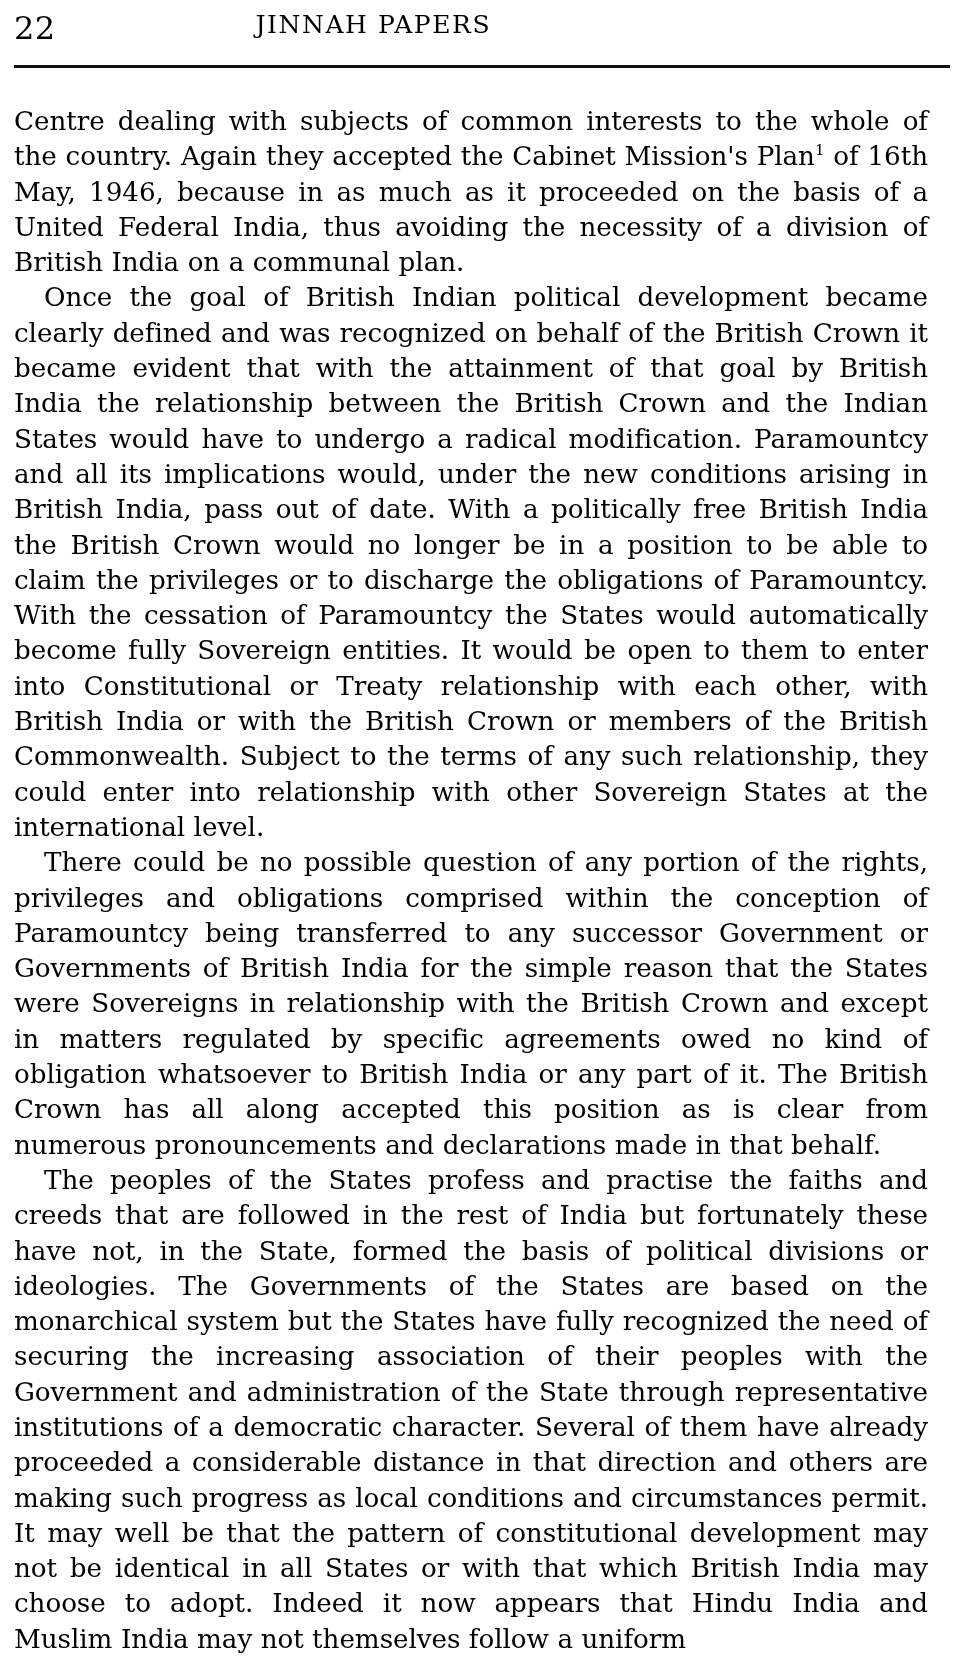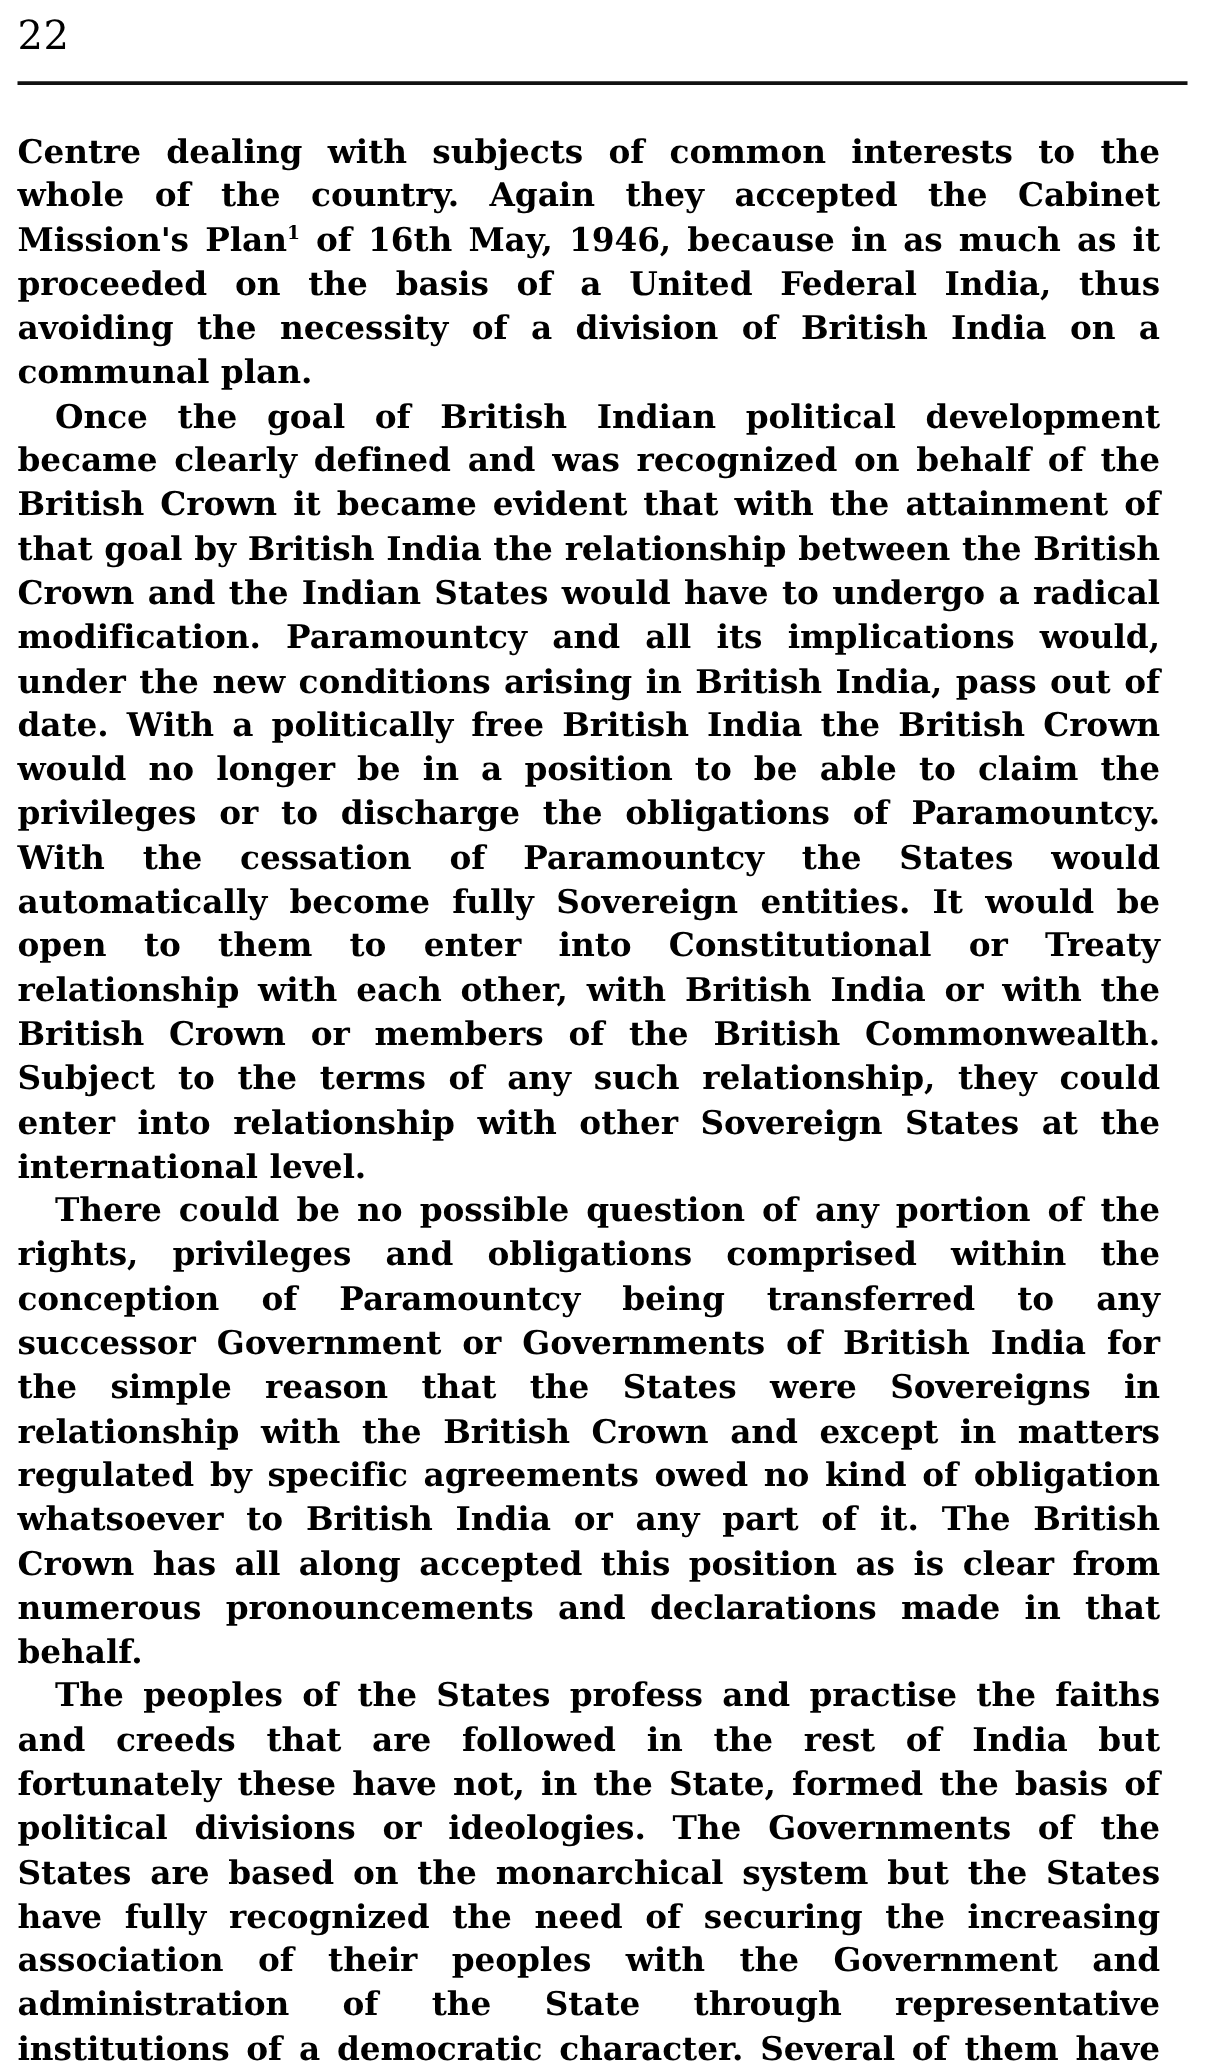--- a/index.html
+++ b/index.html
@@ -56,41 +56,41 @@
   }
   p.para {
     margin: 0;
     font-size: 26.2px;
     line-height: 35.3px;
     text-align: justify;
     text-justify: inter-word;
     hyphens: manual;
     letter-spacing: -0.05px;
     word-spacing: 0.2px;
-    font-weight: bold;
   }
   p.para + p.para {
     text-indent: 30px;
   }
   p.para:last-child {
     
   }
   sup.fnref {
     font-size: 15px;
     vertical-align: super;
     line-height: 0;
   }
 </style>
 </head>
 <body>
 
 <div class="page">
 
   <div class="header">
     <div class="folio">22</div>
+    <div class="running-title">JINNAH PAPERS</div>
   </div>
 
   <div class="rule"></div>
 
   <div class="body-col">
 
     <p class="para"><span>Centre dealing with subjects of common interests to the whole of the country. Again they accepted the Cabinet Mission's Plan</span><sup class="fnref">1</sup><span> of 16th May, 1946, because in as much as it proceeded on the basis of a United Federal India, thus avoiding the necessity of  a division of British India on a communal plan.</span></p>
 
     <p class="para">Once the goal of British Indian political development became clearly defined and was recognized on behalf of the British Crown it became evident that with the attainment of that goal by British India the relationship between the British Crown and the Indian States would have to undergo a radical modification. Paramountcy and all its implications would, under the new conditions arising in British India, pass out of date. With a politically free British India the British Crown would no longer be in a position to be able to claim the privileges or to discharge the obligations of Paramountcy. With the cessation of Paramountcy the States would automatically become fully Sovereign entities. It would be open to them to enter into Constitutional or Treaty relationship with each other, with British India or with the British Crown or members of the British Commonwealth. Subject to the terms of any such relationship, they could enter into relationship with other Sovereign States at the international level.</p>
 

